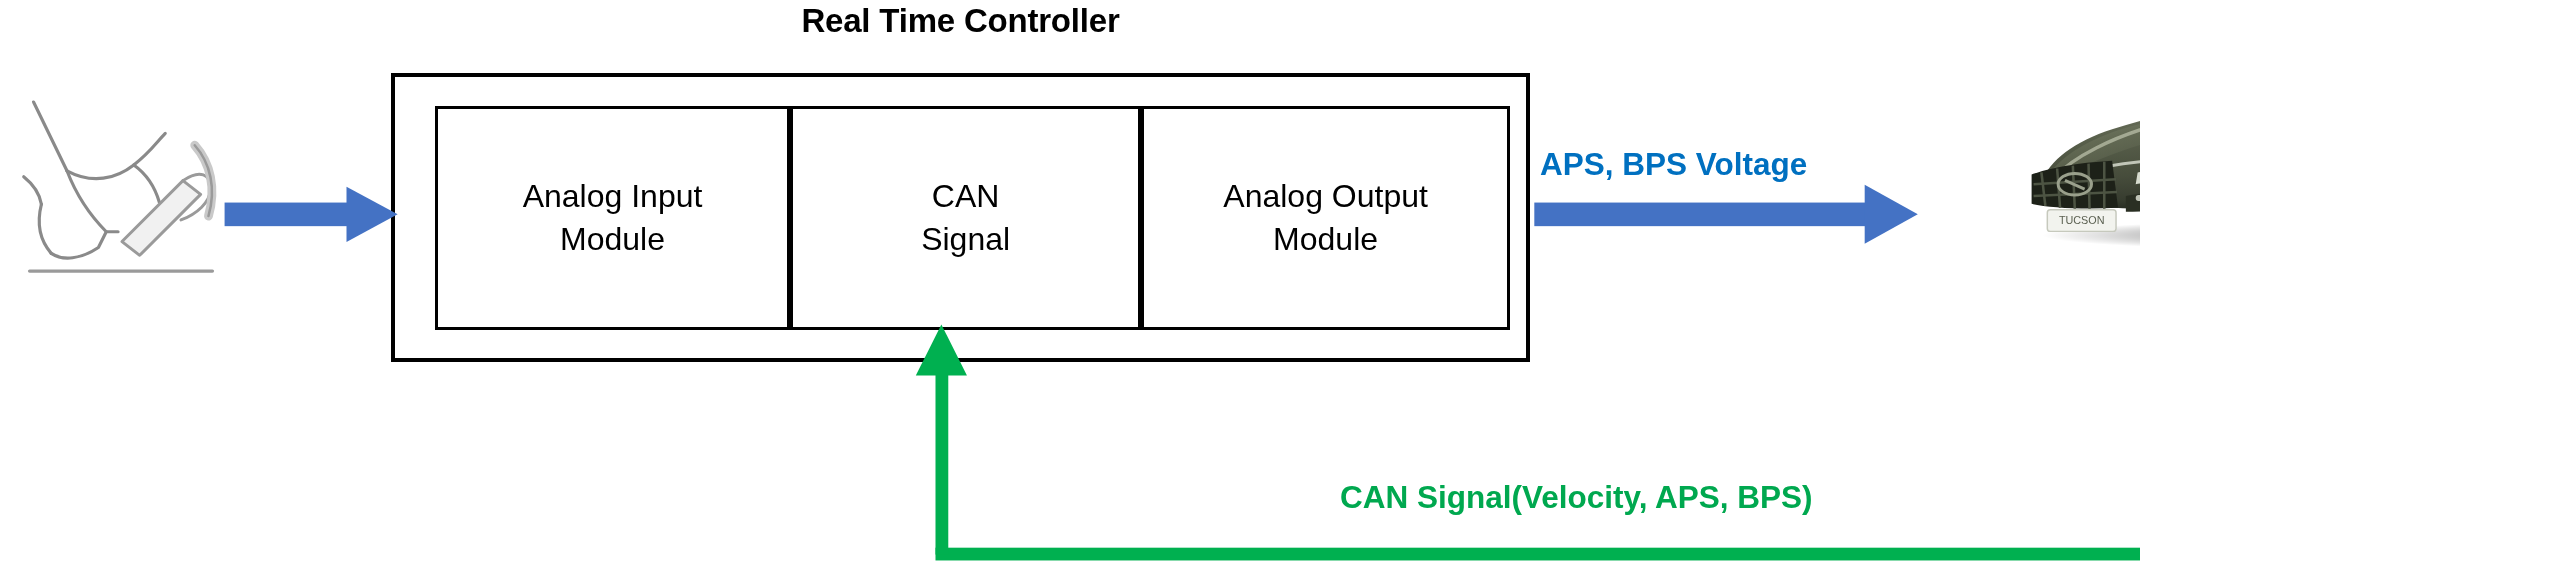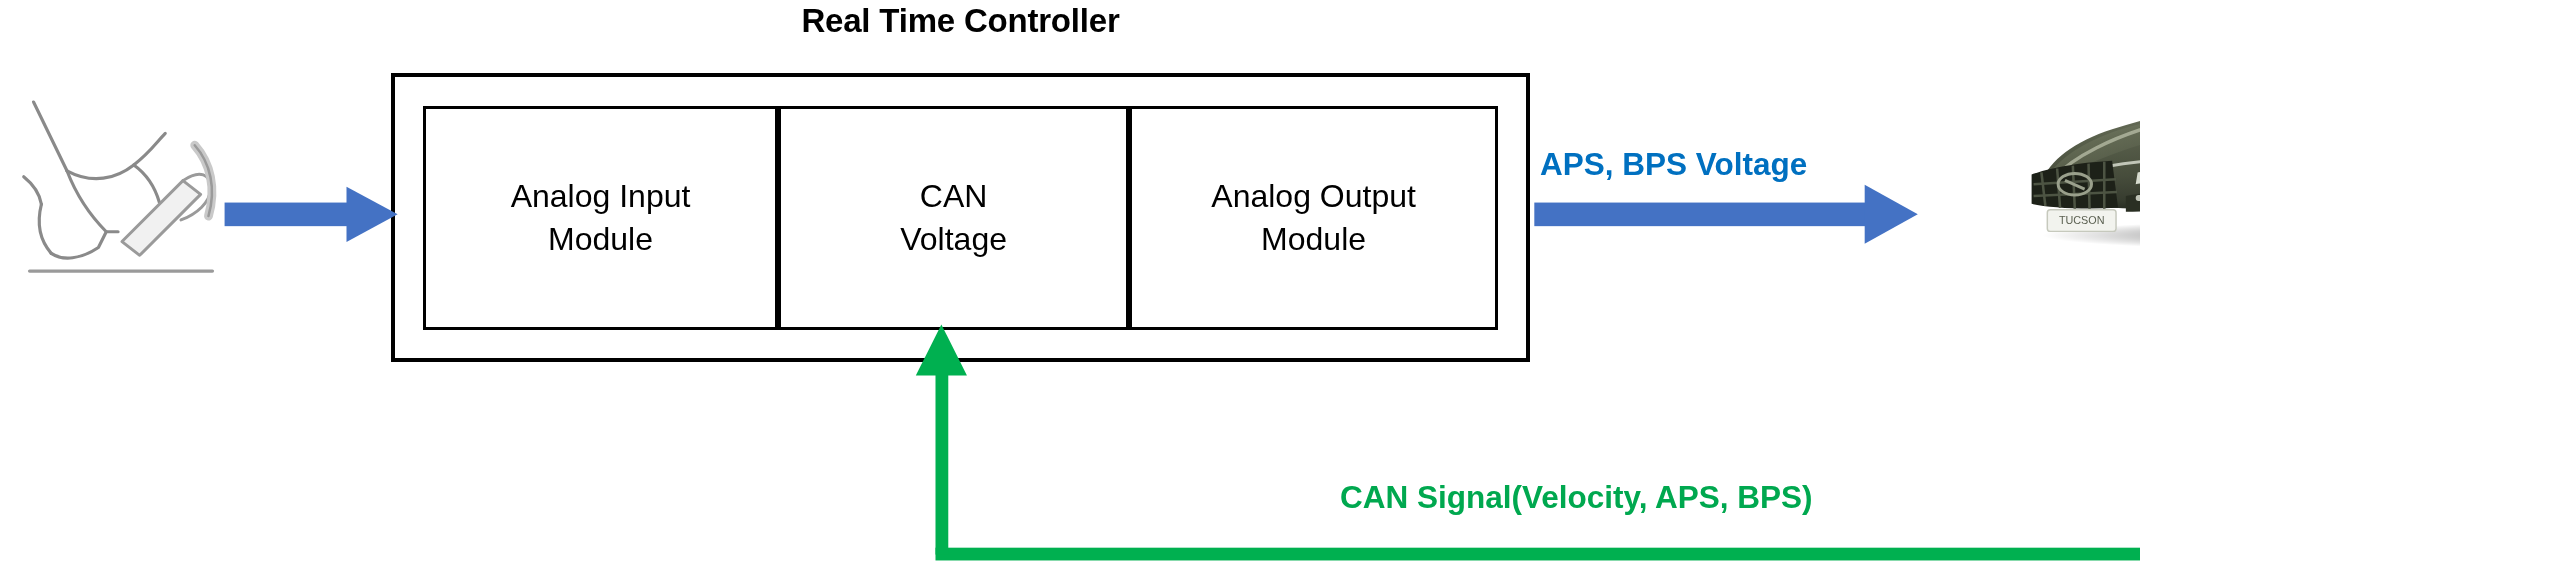--- a/index.html
+++ b/index.html
@@ -39,21 +39,21 @@
     left: 391px;
     top: 73px;
     width: 1139px;
     height: 289px;
     border: 4.9px solid #000000;
     box-sizing: border-box;
     background: #ffffff;
   }
   #modules-row {
     position: absolute;
-    left: 0;
+    left: 12px;
     top: 0;
     width: 100%;
     height: 100%;
     display: flex;
     align-items: center;
     justify-content: space-between;
     padding: 0 28px;
     box-sizing: border-box;
   }
   .module-box {
@@ -160,21 +160,21 @@
   <div id="controller-box">
     <div id="modules-row">
 
       <div class="module-box" id="module-analog-input">
         <span class="module-label">Analog Input
 Module</span>
       </div>
 
       <div class="module-box" id="module-can">
         <span class="module-label">CAN
-Voltage</span>
+Signal</span>
       </div>
 
       <div class="module-box" id="module-analog-output">
         <span class="module-label">Analog Output
 Module</span>
       </div>
 
     </div>
   </div>
 

